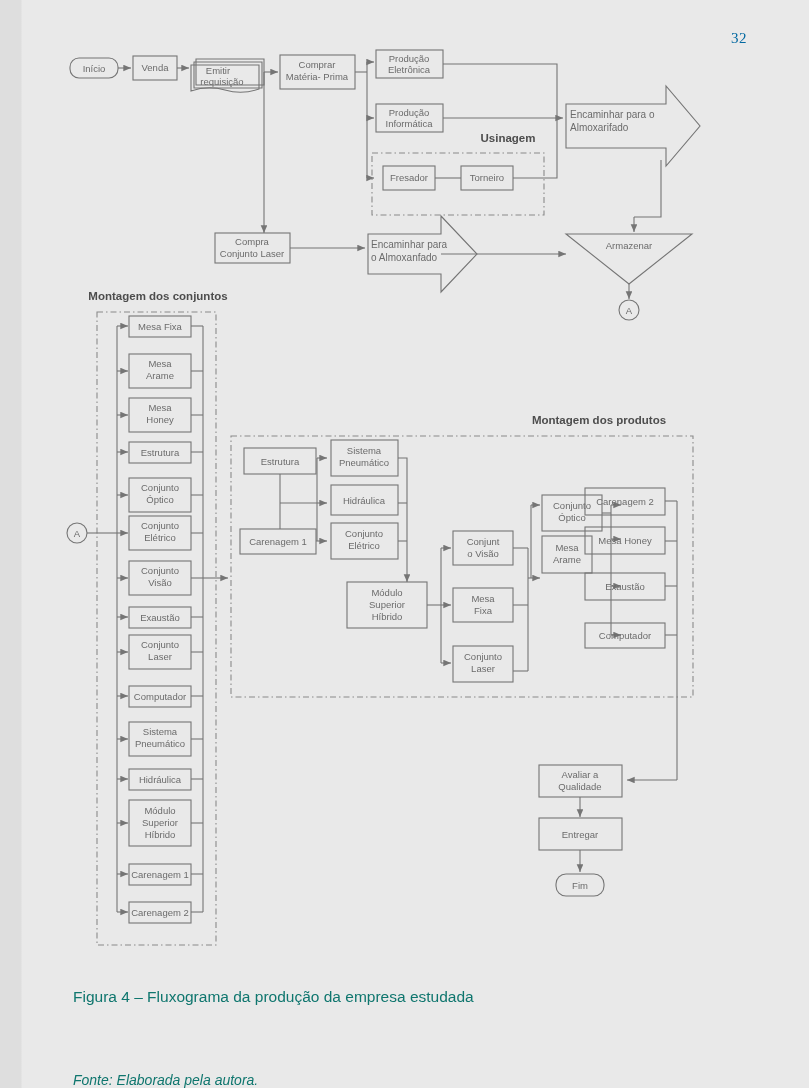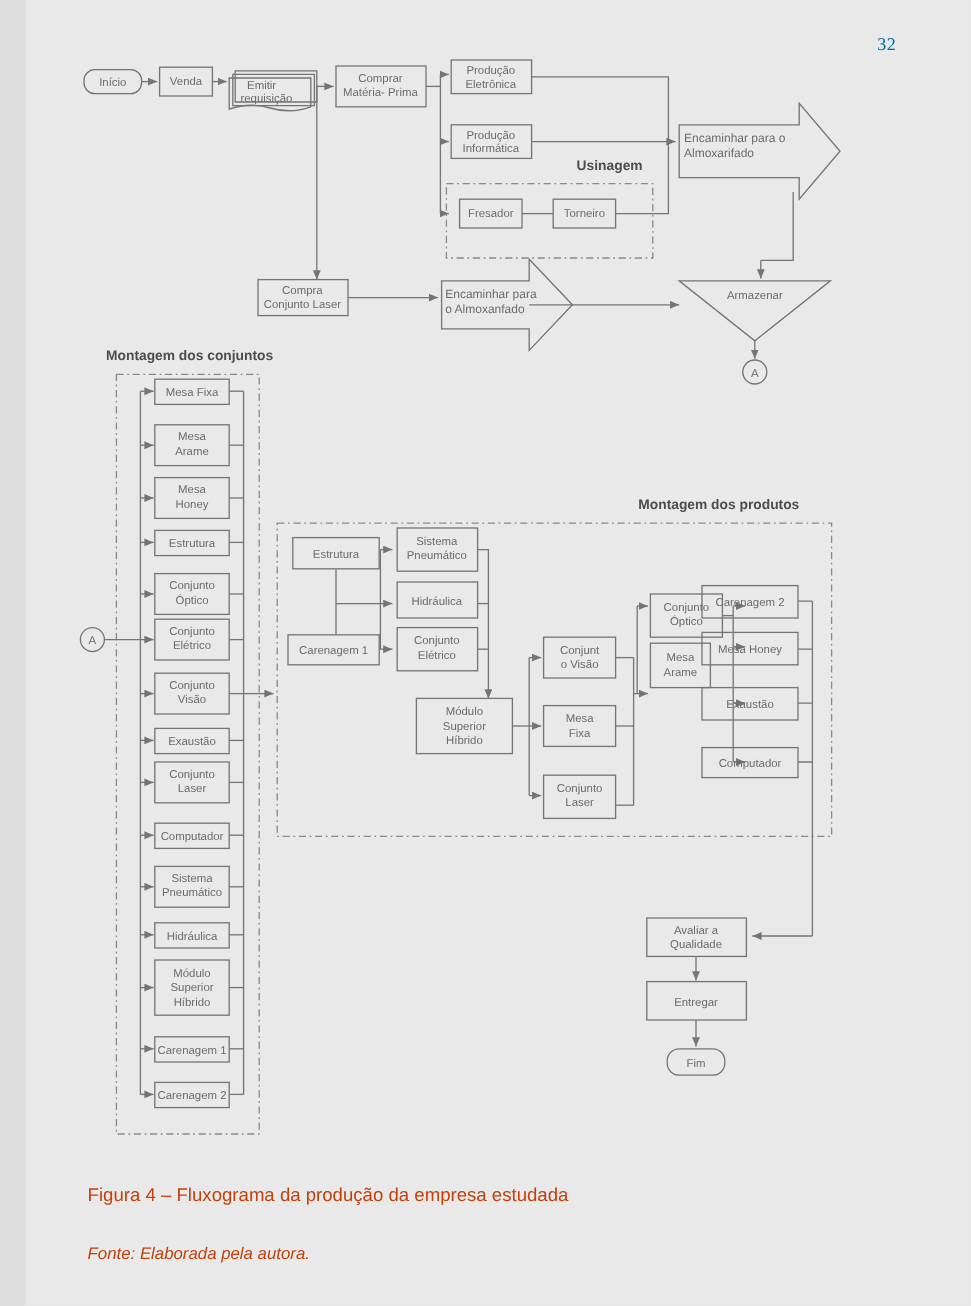--- a/index.html
+++ b/index.html
@@ -14,25 +14,25 @@
     position:absolute;inset:0;
     background:linear-gradient(90deg,#dedede 0px,#dedede 21px,#e9e9e9 22px,#e9e9e9 100%);
   }
   #pagenum{
     position:absolute;right:62px;top:30px;
     font-family:"Liberation Serif", serif;
     font-size:15px;color:#0369a1;letter-spacing:.5px;
   }
   #fig{position:absolute;left:0;top:0;width:809px;height:970px;}
   .caption{
-    position:absolute;left:73px;font-size:15.5px;color:#c2410c;
+    position:absolute;left:73px;font-size:15.5px;color:#0f766e;
     font-family:"Liberation Sans", sans-serif;white-space:nowrap;
   }
   #cap1{top:988px;}
-  #cap2{top:1036px;font-size:14px;font-style:italic;}
+  #cap2{top:1072px;font-size:14px;font-style:italic;}
   svg text{fill:#6b6b6b;}
 </style>
 </head>
 <body>
 
 <div id="page"></div>
 
 <div id="pagenum">32</div>
 
 <svg id="fig" viewBox="0 0 809 970">

